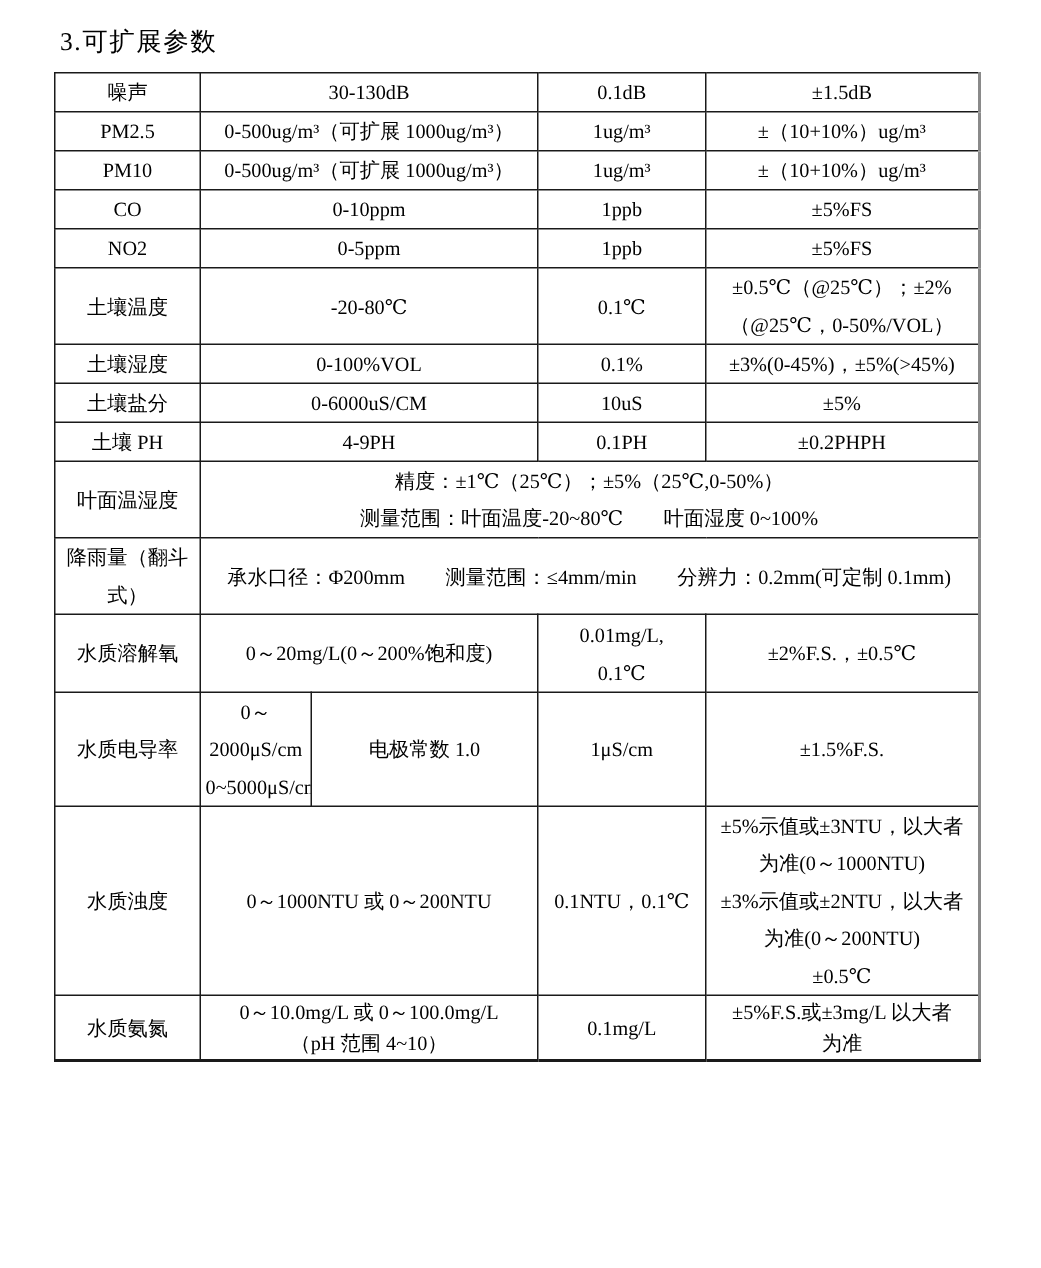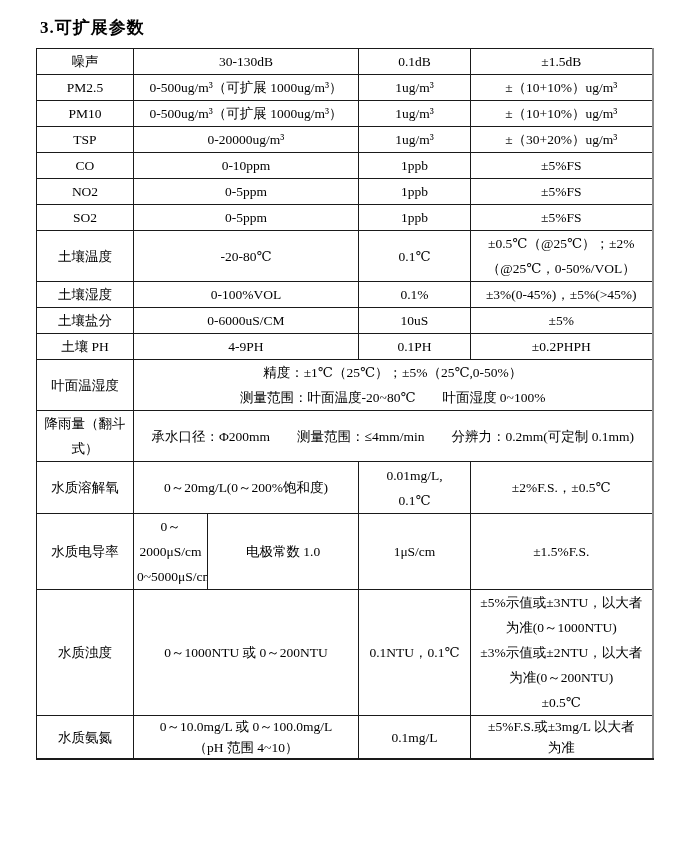--- a/index.html
+++ b/index.html
@@ -3,21 +3,21 @@
 <meta charset="utf-8">
 <style>
   html,body{margin:0;padding:0;background:#ffffff;}
   body{
     width:694px;height:845px;position:relative;
     font-family:"Liberation Serif","DejaVu Serif",serif;
     color:#000;
   }
   .page-title{
     position:absolute;left:40px;top:16px;
-    font-size:17px;font-weight:bold;letter-spacing:1px;
+    font-size:17px;font-weight:normal;letter-spacing:1px;
   }
   table.spec{
     position:absolute;left:36px;top:48px;width:616px;
     border-collapse:collapse;table-layout:fixed;
     font-size:13.5px;
   }
   table.spec td, table.spec th{
     border:1px solid #1a1a1a;
     text-align:center;vertical-align:middle;
     padding:0 3px;
@@ -60,47 +60,35 @@
     <td>±（10+10%）ug/m³</td>
   </tr>
 
   <tr style="height:25.5px">
     <td>PM10</td>
     <td colspan="2">0-500ug/m³（可扩展 1000ug/m³）</td>
     <td>1ug/m³</td>
     <td>±（10+10%）ug/m³</td>
   </tr>
 
-  <tr style="height:25.5px">
-    <td>TSP</td>
-    <td colspan="2">0-20000ug/m³</td>
-    <td>1ug/m³</td>
-    <td>±（30+20%）ug/m³</td>
-  </tr>
 
   <tr style="height:25.5px">
     <td>CO</td>
     <td colspan="2">0-10ppm</td>
     <td>1ppb</td>
     <td>±5%FS</td>
   </tr>
 
   <tr style="height:25.5px">
     <td>NO2</td>
     <td colspan="2">0-5ppm</td>
     <td>1ppb</td>
     <td>±5%FS</td>
   </tr>
 
-  <tr style="height:25.5px">
-    <td>SO2</td>
-    <td colspan="2">0-5ppm</td>
-    <td>1ppb</td>
-    <td>±5%FS</td>
-  </tr>
 
 
   <tr style="height:50px">
     <td>土壤温度</td>
     <td colspan="2">-20-80℃</td>
     <td>0.1℃</td>
     <td>±0.5℃（@25℃）；±2%
 （@25℃，0-50%/VOL）</td>
   </tr>
 

